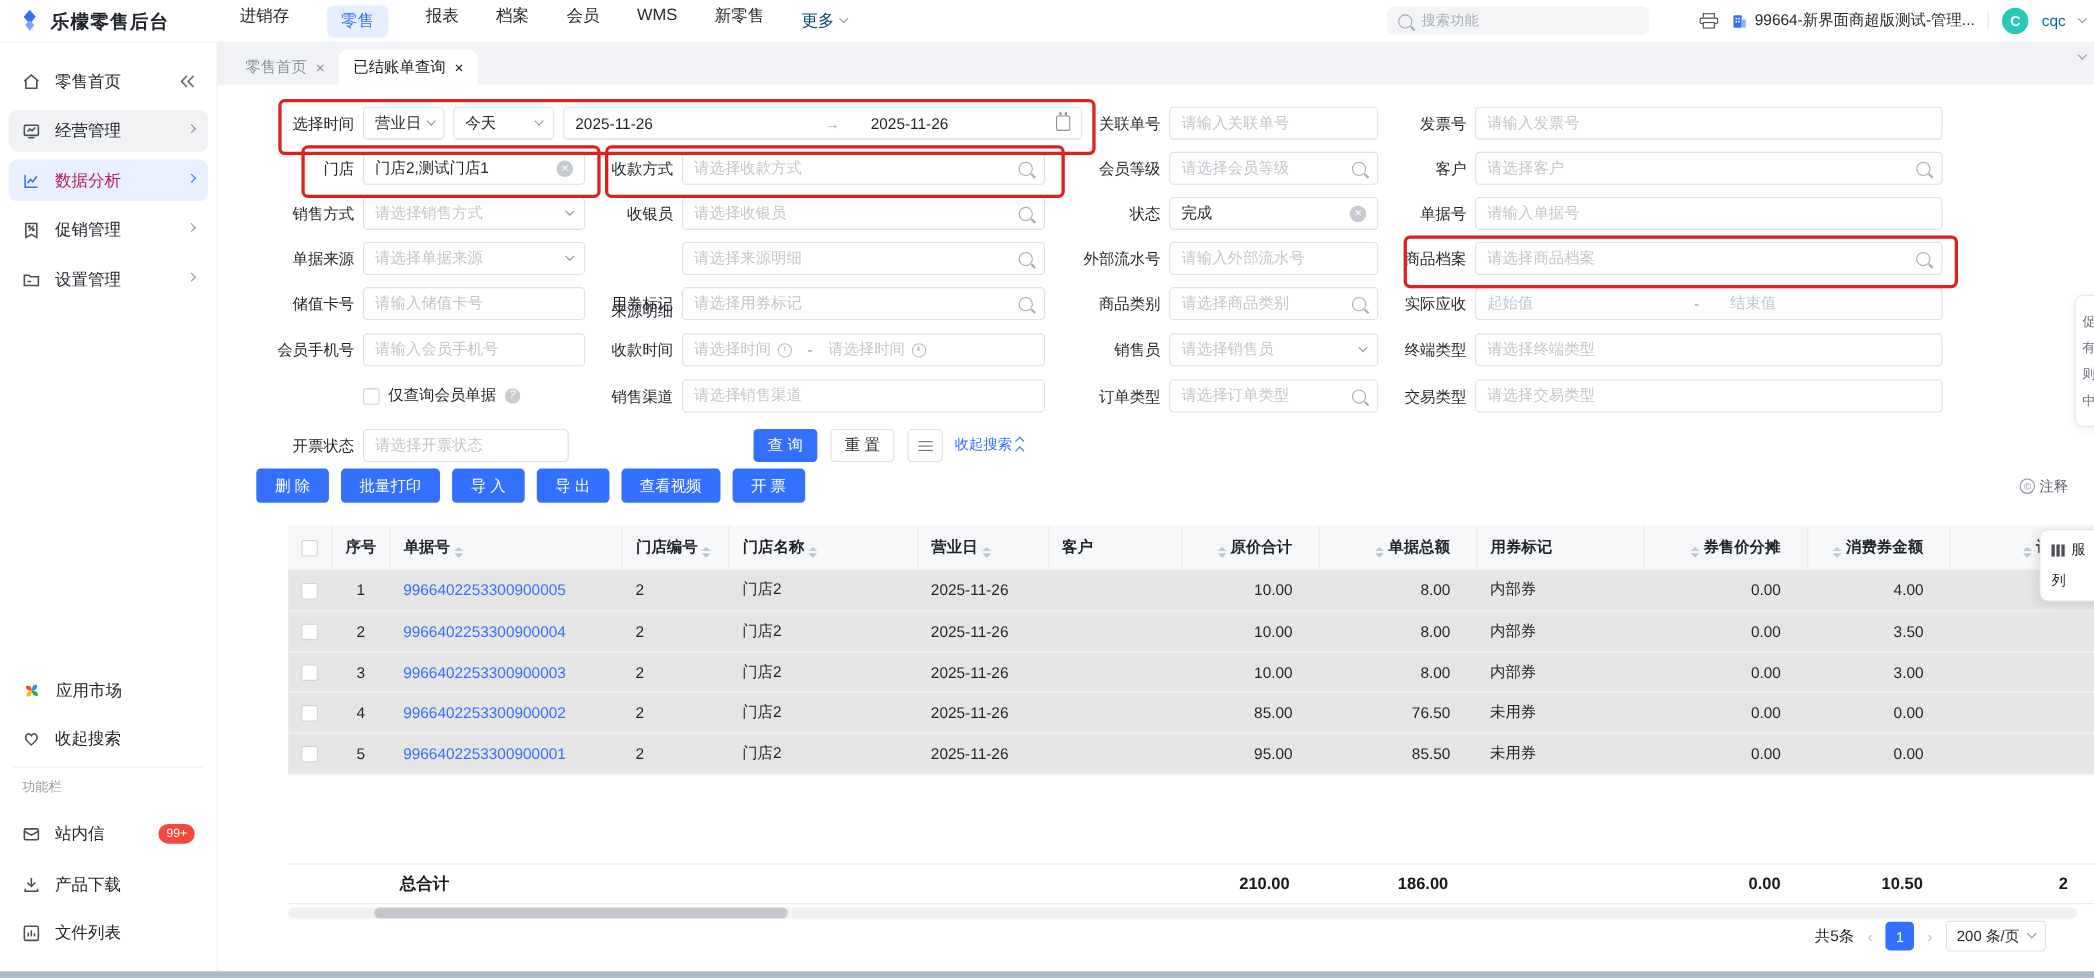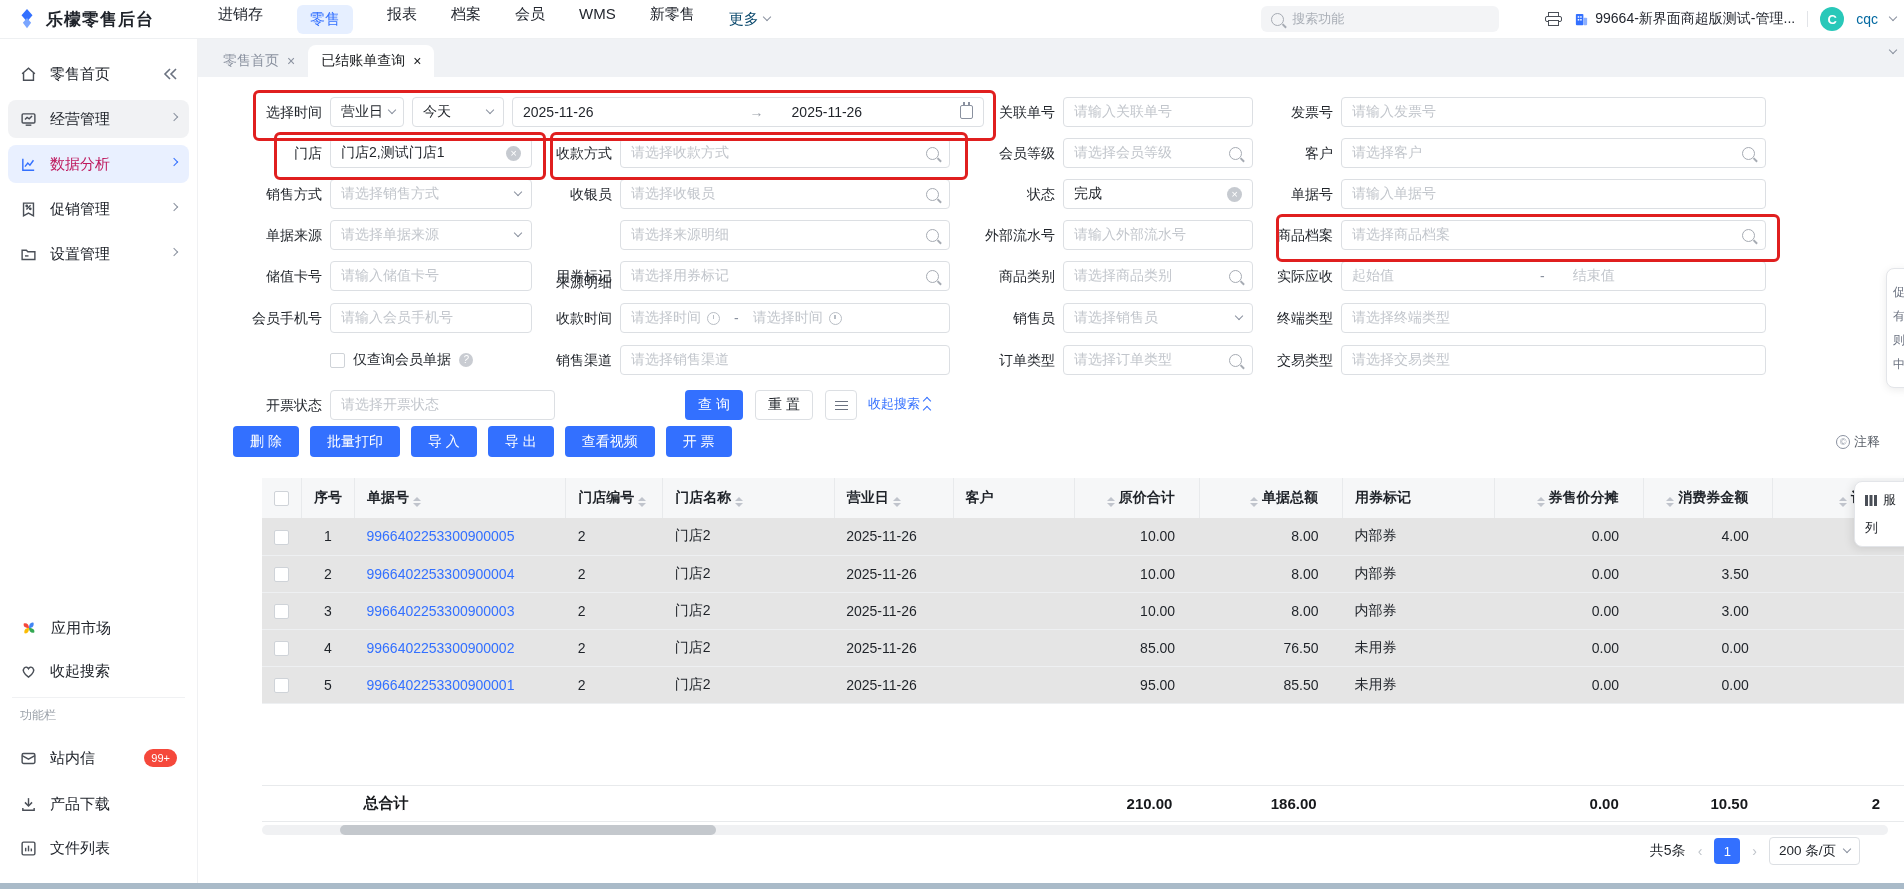--- a/index.html
+++ b/index.html
@@ -432,21 +432,21 @@
       <div class="fbox" style="left:865px;top:268px;width:190px;">
         <span class="ph">请选择订单类型</span>
         <i class="ic-search mla"></i>
       </div>
       <div class="flabel" style="left:1035px;top:268px;width:100px;">交易类型</div>
       <div class="fbox" style="left:1143px;top:268px;width:425px;">
         <span class="ph">请选择交易类型</span>
       </div>
 
       <div class="flabel" style="left:0;top:313px;width:124px;">开票状态</div>
-      <div class="fbox" style="left:132px;top:313px;width:225px;">
+      <div class="fbox" style="left:132px;top:313px;width:187px;">
         <span class="ph">请选择开票状态</span>
       </div>
       <div class="btn primary" style="left:487px;top:313px;width:58px;">查 询</div>
       <div class="btn plain" style="left:557px;top:313px;width:58px;">重 置</div>
       <div class="btn plain" style="left:627px;top:313px;width:32px;">
         <i class="ic-lines"></i>
       </div>
       <div class="link" style="left:670px;top:318px;">
         <span>收起搜索</span>
         <span style="display:flex;flex-direction:column;gap:1px;">

